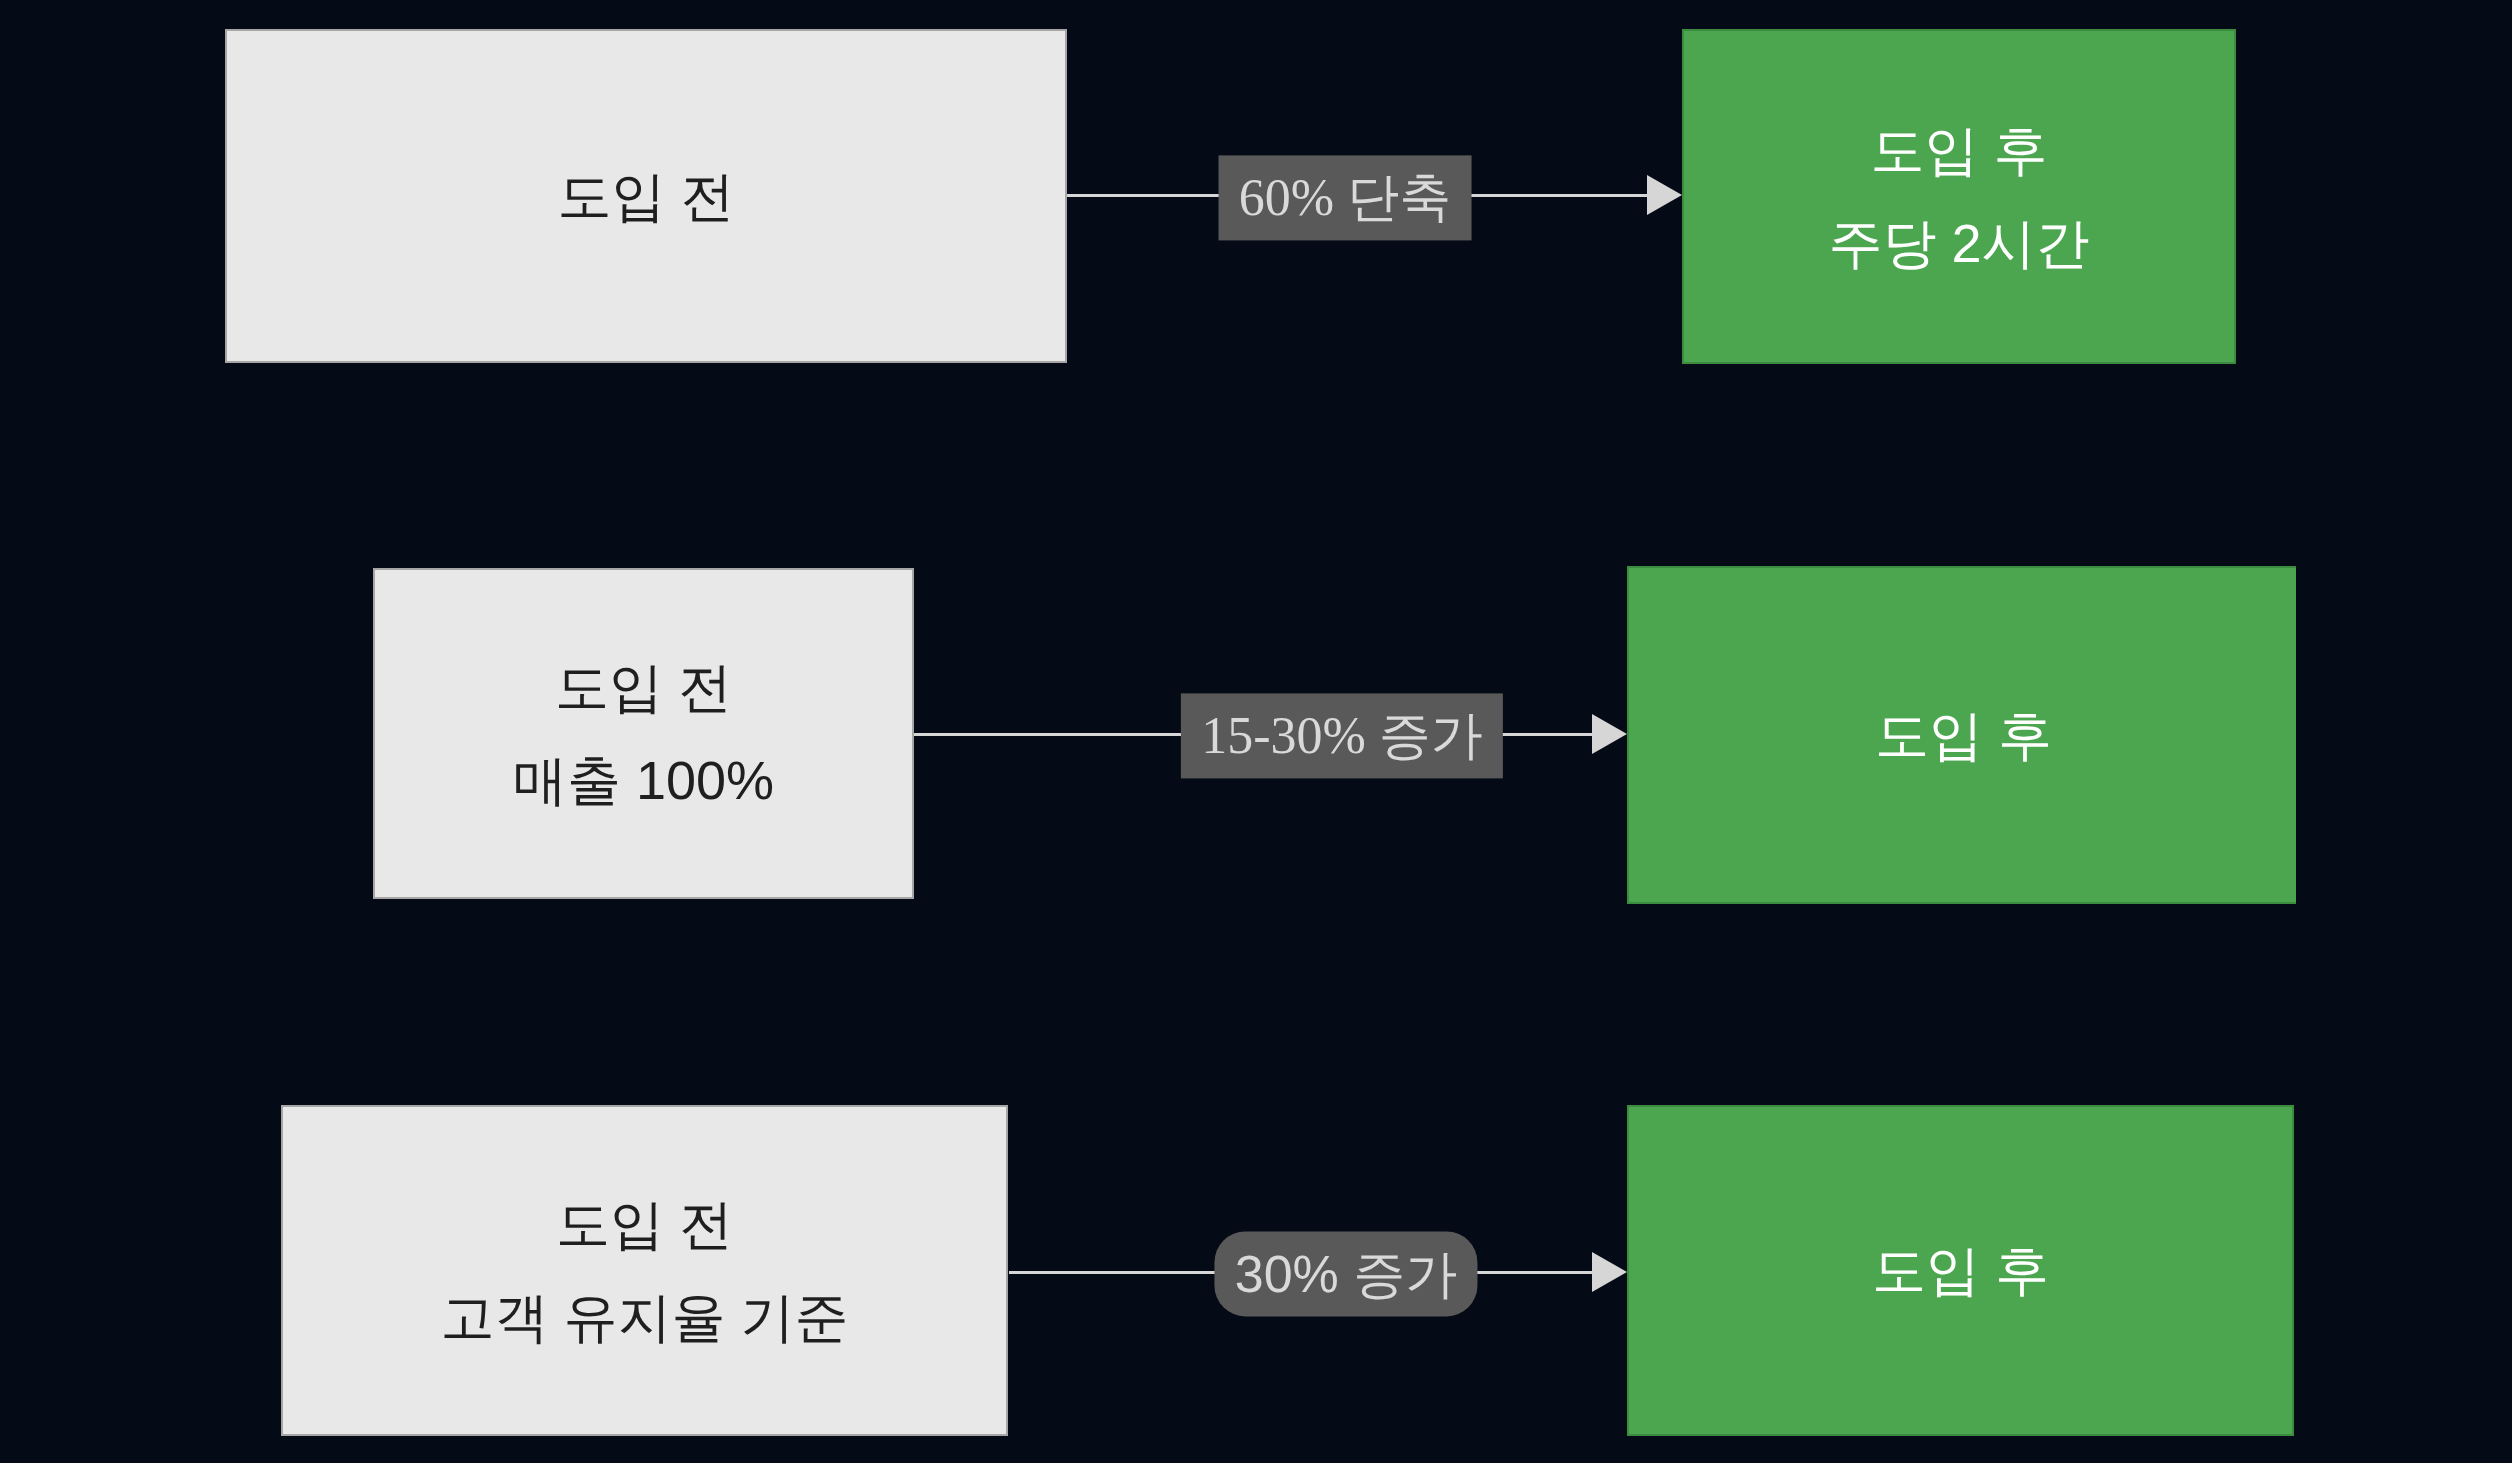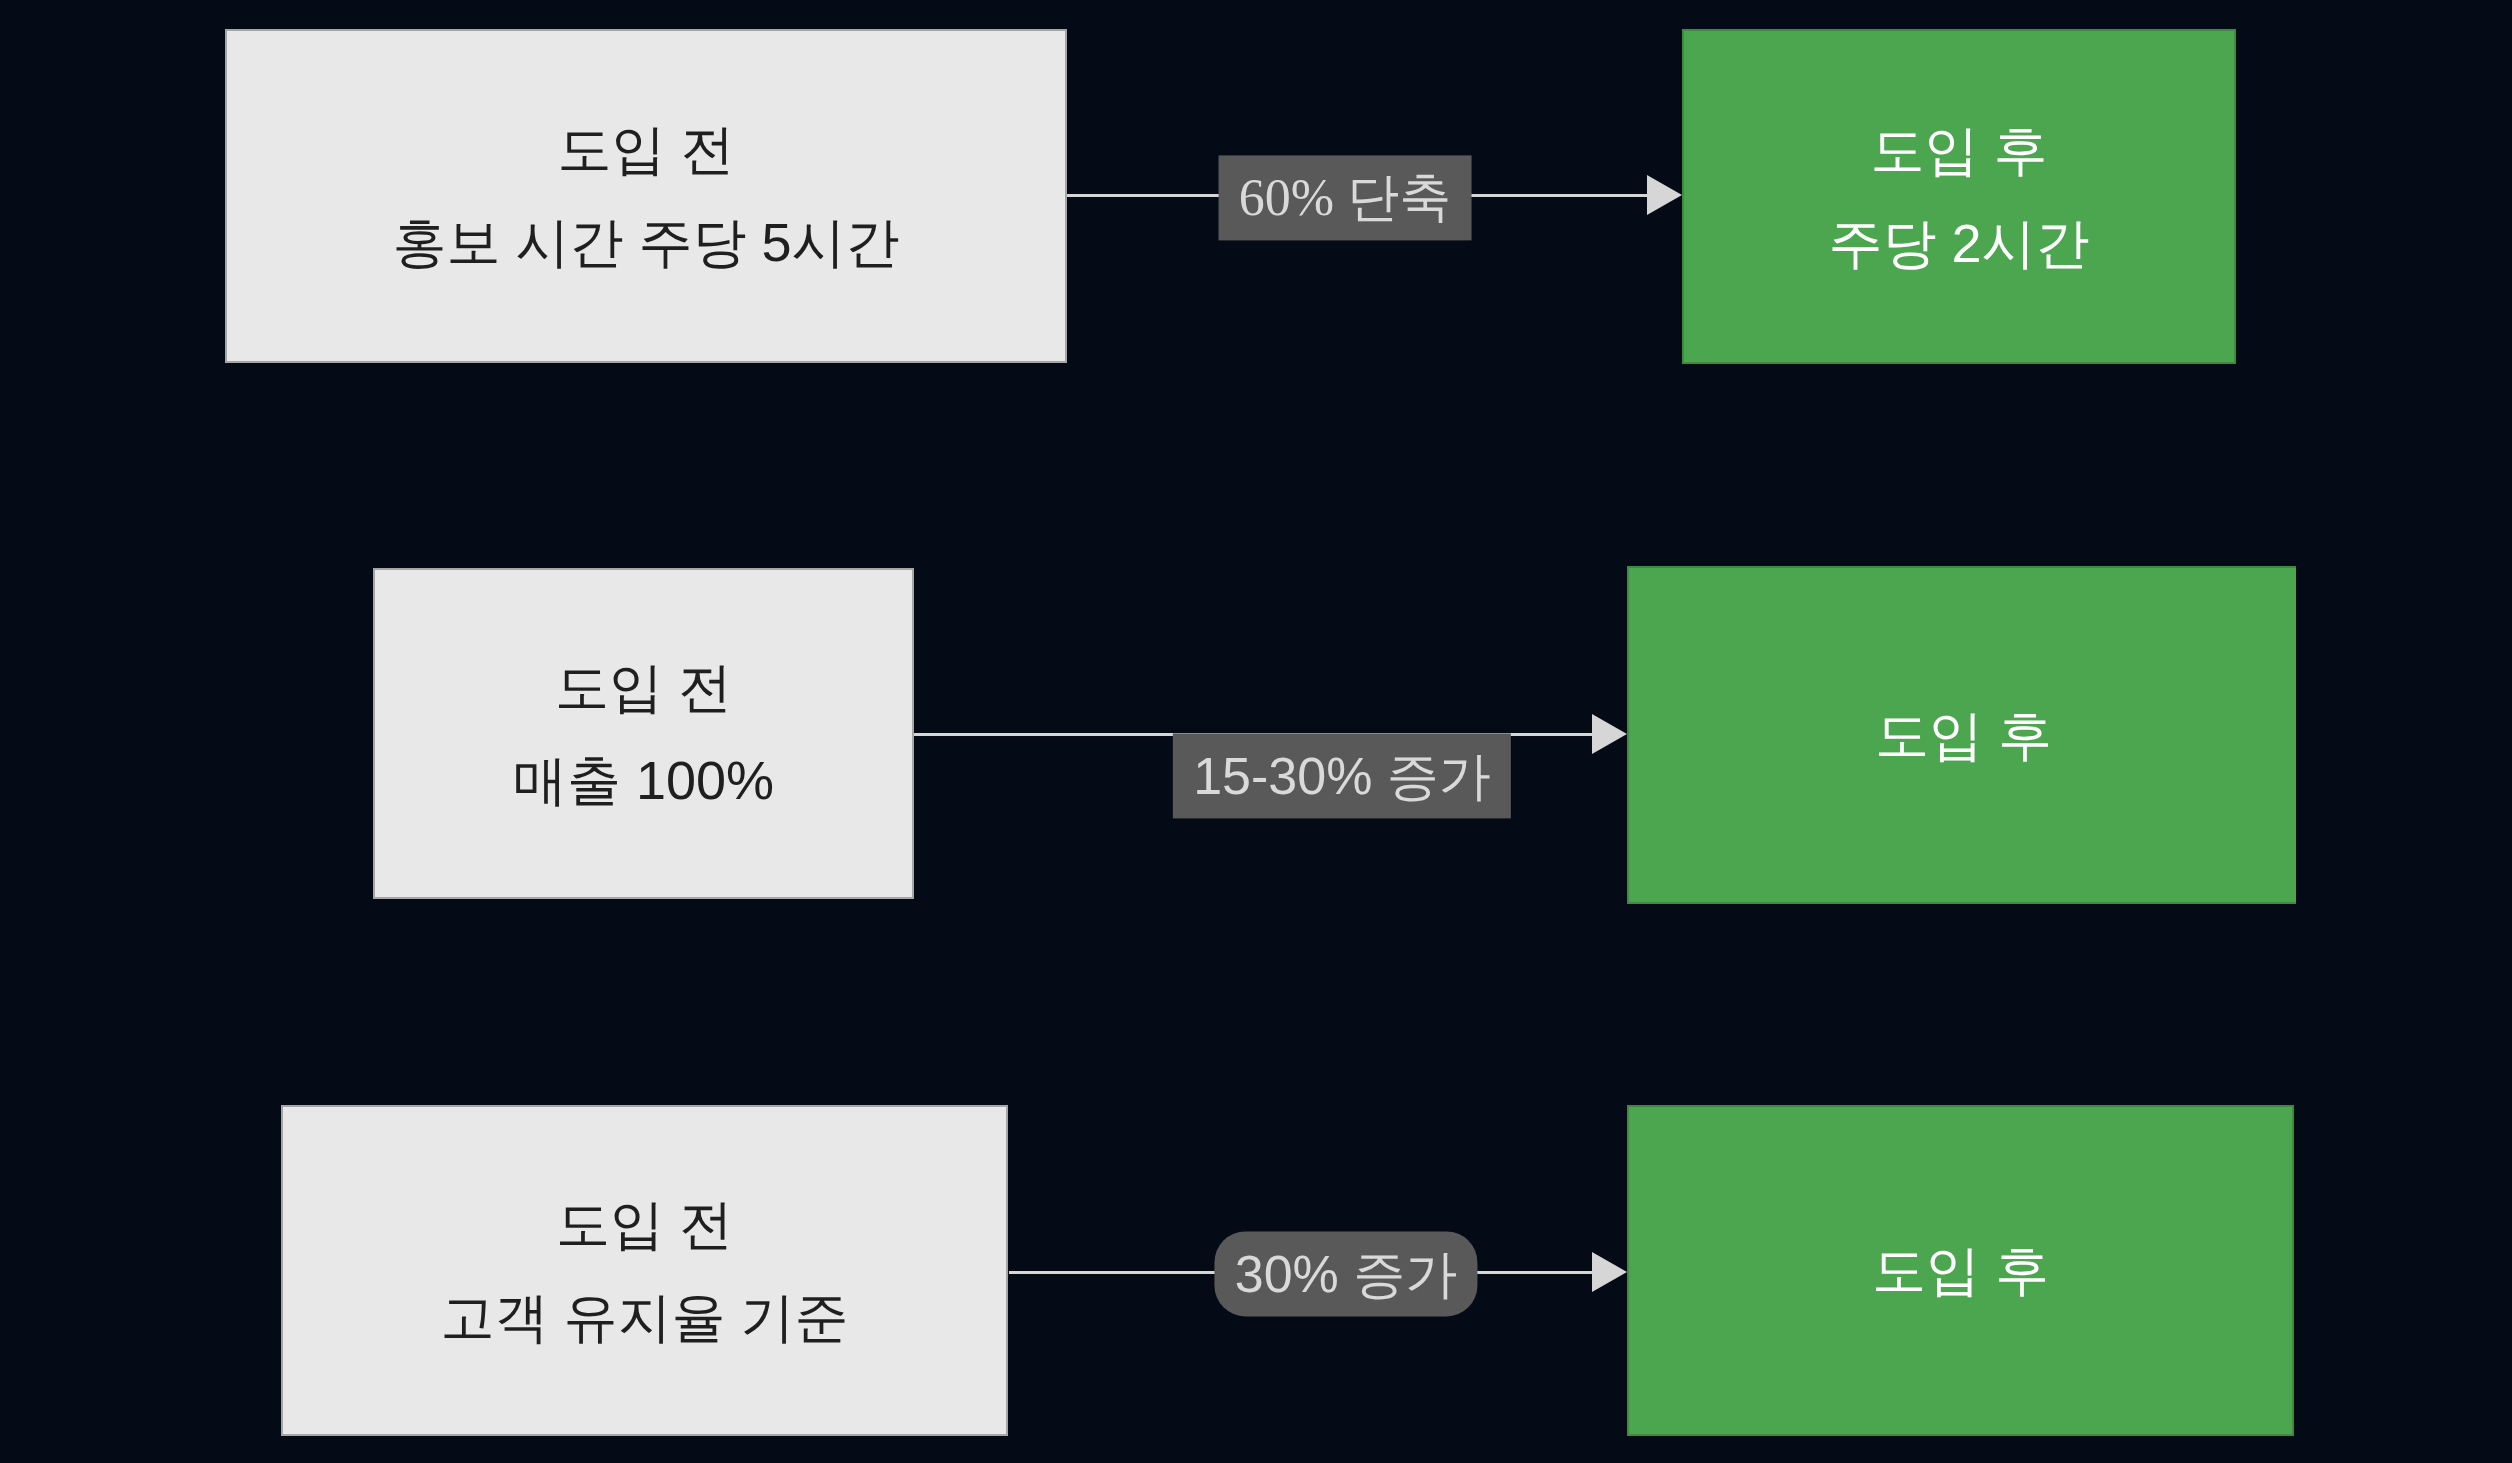--- a/index.html
+++ b/index.html
@@ -71,36 +71,35 @@
     z-index: 2;
   }
   
   .r1-before { left: 225px; top: 29px;  width: 842px; height: 334px; }
   .r1-arrow  { left: 1067px; top: 175px; width: 615px; }
   .r1-label  { left: 1345px; top: 198px; font-family: Liberation Serif, serif; }
   .r1-after  { left: 1682px; top: 29px;  width: 554px; height: 335px; }
   
   .r2-before { left: 373px; top: 568px; width: 541px; height: 331px; }
   .r2-arrow  { left: 914px; top: 714px; width: 713px; }
-  .r2-label  { left: 1342px; top: 776px; }
+  .r2-label  { left: 1342px; top: 736px; font-family: Liberation Serif, serif; }
   .r2-after  { left: 1627px; top: 566px; width: 673px; height: 338px; }
   
   .r3-before { left: 281px; top: 1105px; width: 727px; height: 331px; }
   .r3-arrow  { left: 1009px; top: 1252px; width: 618px; }
   .r3-label  { left: 1346px; top: 1274px; border-radius: 31px; }
   .r3-after  { left: 1627px; top: 1105px; width: 667px; height: 331px; }
 </style>
 </head>
 <body>
 
 <div class="canvas">
 
   <div class="box before r1-before">
     <div>도입 전</div>
-    <div>홍보 시간 주당 5시간</div>
   </div>
   <div class="arrow r1-arrow">
     <div class="arrow-line"></div>
     <div class="arrow-head"></div>
   </div>
   <div class="arrow-label r1-label">60% 단축</div>
   <div class="box after r1-after">
     <div>도입 후</div>
     <div>주당 2시간</div>
   </div>

